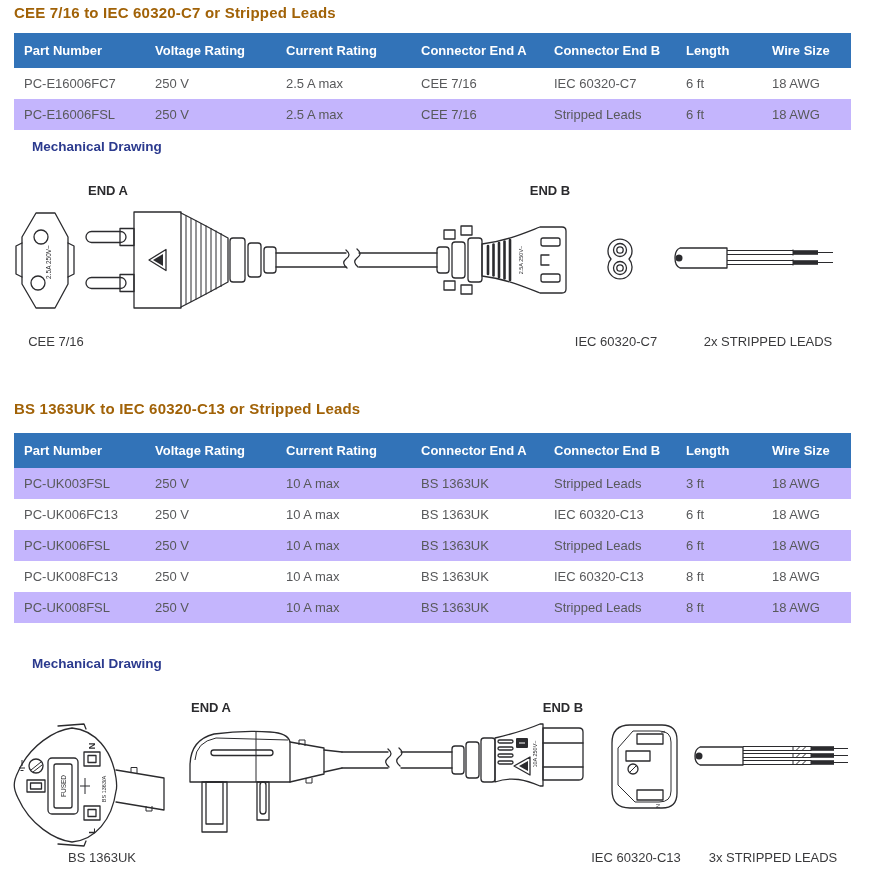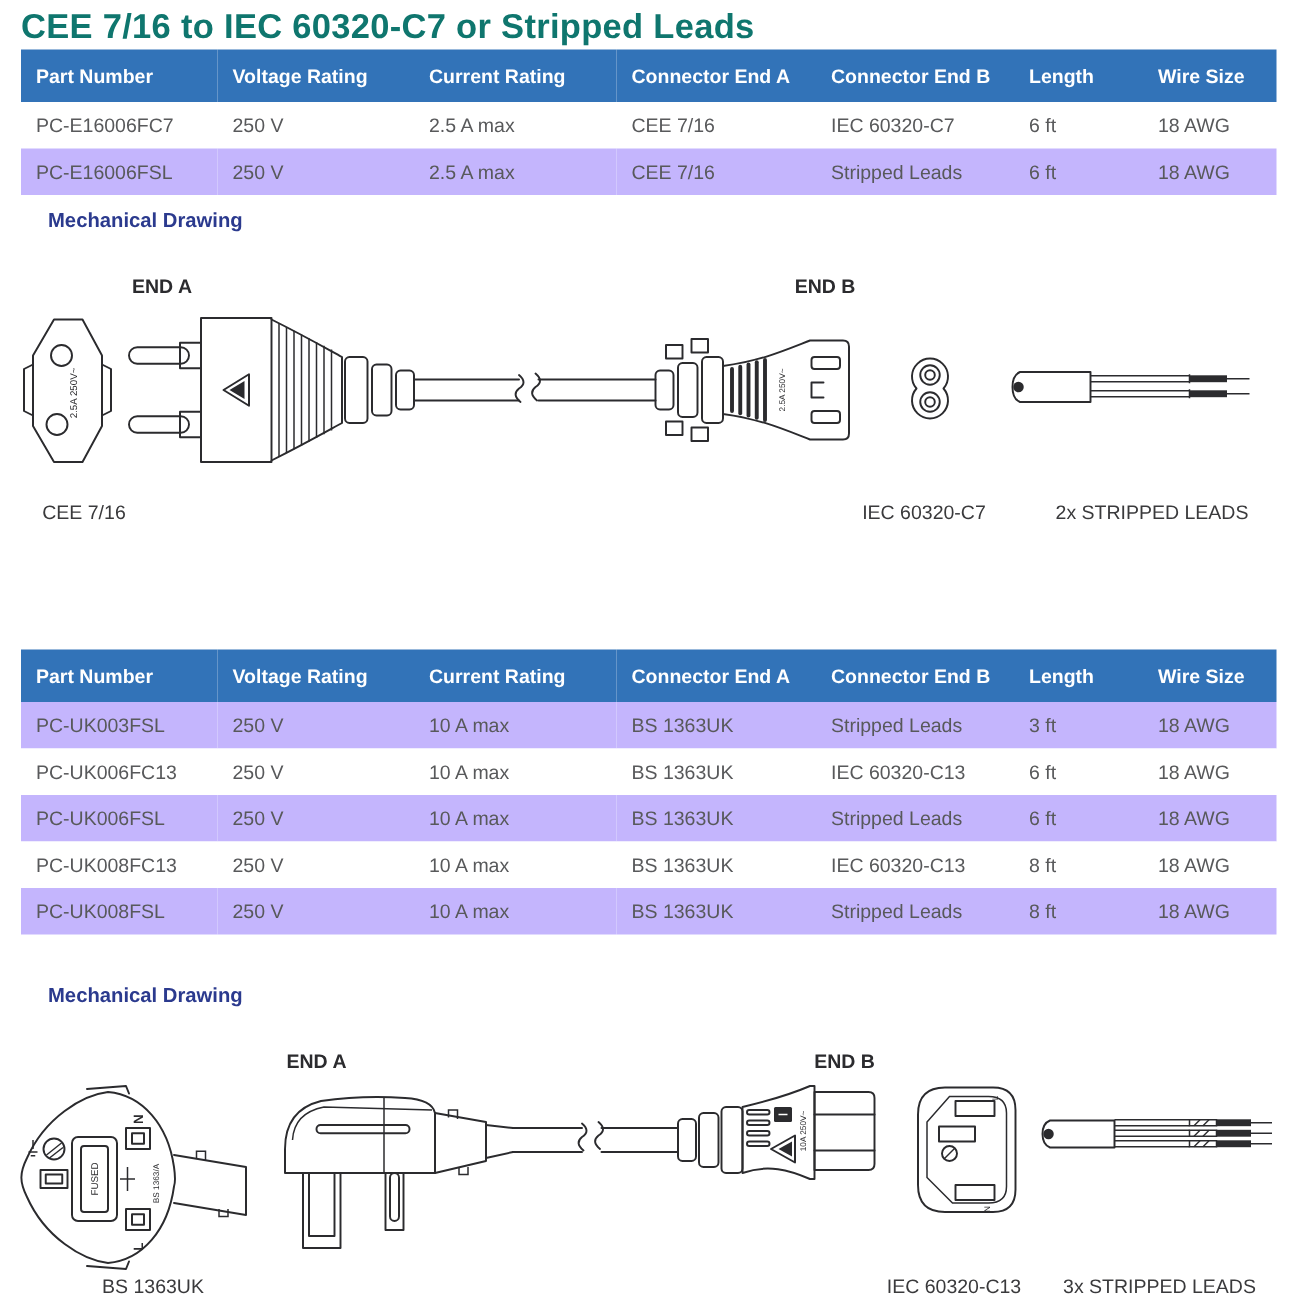--- a/index.html
+++ b/index.html
@@ -1,19 +1,19 @@
 <!DOCTYPE html>
 <html><head>
 <meta charset="utf-8">
 <style>
   html,body{margin:0;padding:0;background:#ffffff;}
   .page{position:relative;width:873px;height:874px;background:#ffffff;overflow:hidden;
         font-family:"Liberation Sans",sans-serif;}
-  .section-title{position:absolute;left:14px;font-size:23px;font-weight:bold;
-        color:#0f766e;letter-spacing:.2px;}
+  .section-title{position:absolute;left:14px;font-size:15px;font-weight:bold;
+        color:#a16207;letter-spacing:.2px;}
   .mech-heading{position:absolute;left:32px;font-size:13.5px;font-weight:bold;color:#2b3a8e;}
   table.spec{position:absolute;left:14px;width:837px;border-collapse:collapse;table-layout:fixed;}
   table.spec th{background:#3273b8;color:#ffffff;font-size:13px;font-weight:bold;
         text-align:left;padding:10px 0 10px 10px;white-space:nowrap;margin-left:12px;}
   table.spec td{color:#58595b;font-size:13px;text-align:left;padding:8px 0 8px 10px;
         white-space:nowrap;background:#ffffff;}
   table.spec tr.alt td{background:#c4b5fd;}
   col.c1{width:131px}col.c2{width:131px}col.c3{width:135px}col.c4{width:133px}
   col.c5{width:132px}col.c6{width:86px}col.c7{width:89px}
   svg.drawing{position:absolute;left:0;}
@@ -162,20 +162,21 @@
       <line class="thin" x1="793" y1="79.5" x2="793" y2="85.5"></line>
       <rect class="filldark" x="793" y="80.2" width="25" height="4.6"></rect>
       <line class="thin" x1="818" y1="82.5" x2="833" y2="82.5"></line>
     </g>
 
     <text class="cap" x="56" y="166" text-anchor="middle">CEE 7/16</text>
     <text class="cap" x="616" y="166" text-anchor="middle">IEC 60320-C7</text>
     <text class="cap" x="768" y="166" text-anchor="middle">2x STRIPPED LEADS</text>
   </svg>
 
+  <div class="section-title" style="top:400px;">BS 1363UK to IEC 60320-C13 or Stripped Leads</div>
 
   <table class="spec" style="top:433px;">
     <colgroup>
         <col class="c1">
         <col class="c2">
         <col class="c3">
         <col class="c4">
         <col class="c5">
         <col class="c6">
         <col class="c7">

